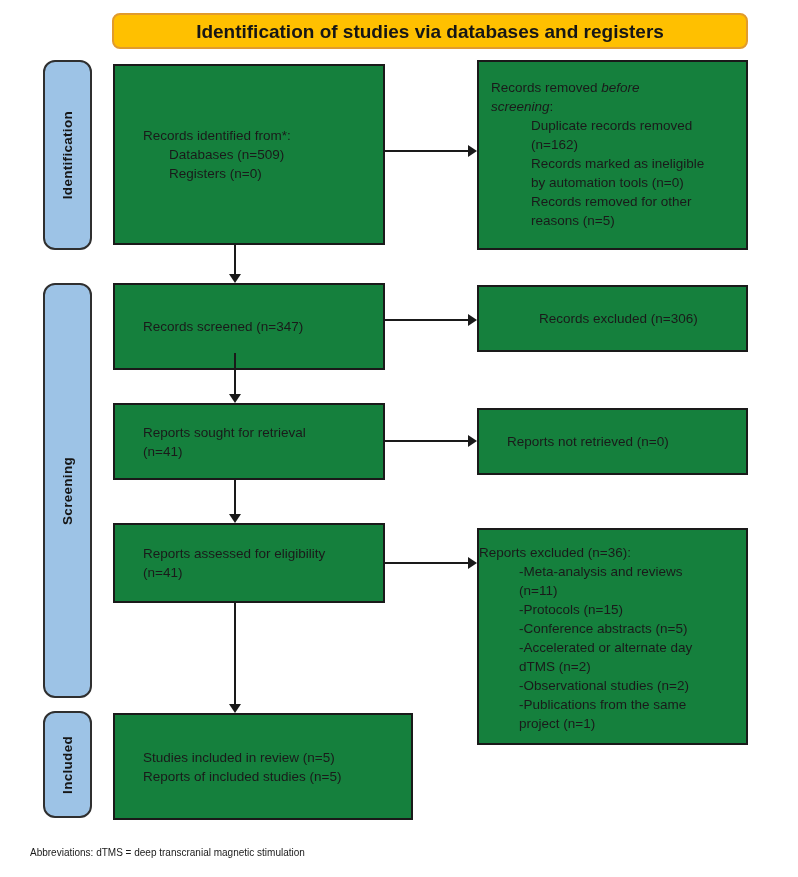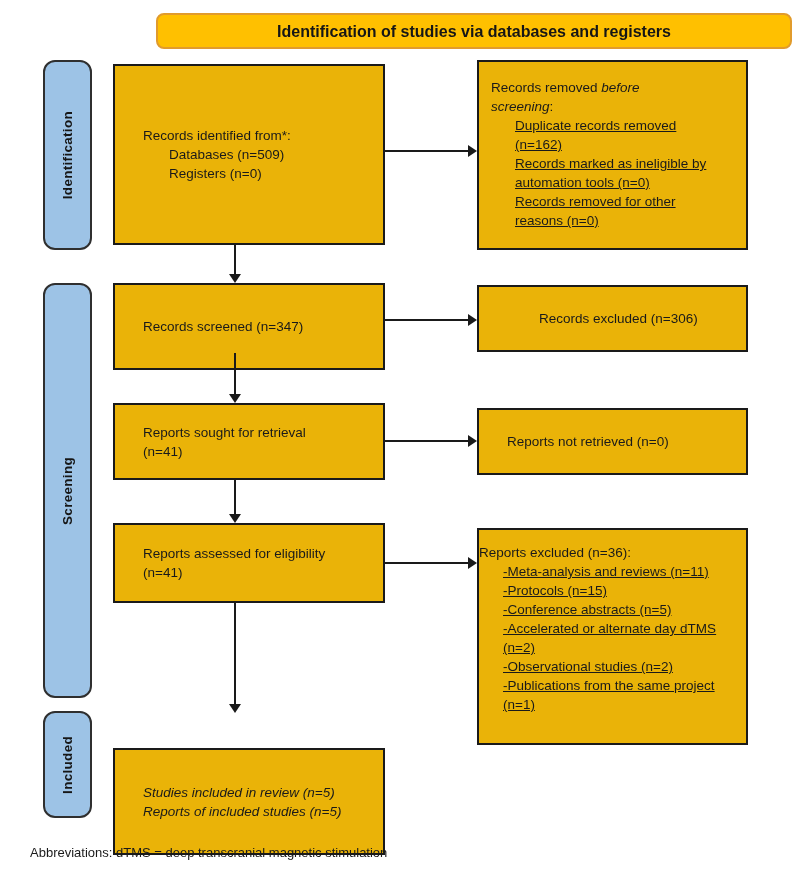--- a/index.html
+++ b/index.html
@@ -7,67 +7,67 @@
     position:relative; width:798px; height:877px; background:#ffffff;
     font-family:"Liberation Sans","DejaVu Sans",sans-serif;
     color:#1a1a1a; font-size:13.5px; line-height:19px;
   }
   .banner {
     position:absolute; left:112px; top:13px; width:636px; height:36px;
     background:var(--banner-bg,#FFC000);
     border:2px solid var(--banner-border,#E19B2C);
     border-radius:8px; box-sizing:border-box;
     display:flex; align-items:center; justify-content:center;
-    font-weight:bold; font-size:16px; color:#161616;margin-left:44px;
+    font-weight:bold; font-size:19px; color:#161616;
   }
   .stage {
     position:absolute; left:43px; width:49px;
     background:var(--stage-bg,#9DC3E6);
     border:2px solid var(--stage-border,#2F2F2F);
     border-radius:12px; box-sizing:border-box;
     display:flex; align-items:center; justify-content:center;
   }
   .stage span {
     writing-mode:vertical-rl; transform:rotate(180deg);
     font-weight:bold; font-size:13.5px; color:#161616; letter-spacing:0.3px;
     white-space:nowrap;
   }
   .box {
-    position:absolute; background:#eab308;
+    position:absolute; background:#15803d;
     border:2.5px solid var(--box-border,#1A1A1A);
     box-sizing:border-box;
   }
   .box.center { display:flex; flex-direction:column; justify-content:center; }
   .pad  { padding:6px 12px;margin-left:16px; }
   .indent { margin-left:26px; }
-  .indent-sm { margin-left:24px;text-decoration:underline; }
+  .indent-sm { margin-left:40px; }
   .it { font-style:italic; }
   
   .b-identified { left:113px; top:64px;  width:272px; height:181px; }
   .b-screened   { left:113px; top:283px; width:272px; height:87px;  }
   .b-sought     { left:113px; top:403px; width:272px; height:77px;  }
   .b-assessed   { left:113px; top:523px; width:272px; height:80px;  }
-  .b-included   { left:113px; top:748px; width:272px; height:107px;font-style:italic; }
+  .b-included   { left:113px; top:713px; width:300px; height:107px; }
   
   .b-removed        { left:477px; top:60px;  width:271px; height:190px; padding:16px 28px 10px 12px; }
   .b-rec-excluded   { left:477px; top:285px; width:271px; height:67px;padding-left:32px;  }
   .b-not-retrieved  { left:477px; top:408px; width:271px; height:67px;  }
   .b-rep-excluded   { left:477px; top:528px; width:271px; height:217px; padding:13px 28px 10px 0; }
   
   .varrow { position:absolute; width:12px; }
   .varrow .line { position:absolute; left:5px; top:0; bottom:8px; width:1.5px; background:#1a1a1a; }
   .varrow .head { position:absolute; bottom:0; left:0; width:0; height:0;
     border-left:6px solid transparent; border-right:6px solid transparent;
     border-top:9px solid #1a1a1a; }
   .harrow { position:absolute; height:12px; }
   .harrow .line { position:absolute; top:5px; left:0; right:8px; height:1.5px; background:#1a1a1a; }
   .harrow .head { position:absolute; right:0; top:0; width:0; height:0;
     border-top:6px solid transparent; border-bottom:6px solid transparent;
     border-left:9px solid #1a1a1a; }
-  .footer { position:absolute; left:30px; top:843px; font-size:13px; color:#1a1a1a; }
+  .footer { position:absolute; left:30px; top:843px; font-size:10px; color:#1a1a1a; }
 </style>
 </head>
 <body>
 
 <div id="canvas">
 
   <div class="banner">
     <span>Identification of studies via databases and registers</span>
   </div>
 
@@ -112,21 +112,21 @@
       <div>Studies included in review (n=5)</div>
       <div>Reports of included studies (n=5)</div>
     </div>
   </div>
 
   <div class="box b-removed">
     <div><span>Records removed </span><span class="it">before</span></div>
     <div><span class="it">screening</span><span>:</span></div>
     <div class="indent-sm">Duplicate records removed (n=162)</div>
     <div class="indent-sm">Records marked as ineligible by automation tools (n=0)</div>
-    <div class="indent-sm">Records removed for other reasons (n=0)</div>
+    <div class="indent-sm">Records removed for other reasons (n=5)</div>
   </div>
 
   <div class="box center b-rec-excluded">
     <div class="pad">Records excluded (n=306)</div>
   </div>
 
   <div class="box center b-not-retrieved">
     <div class="pad">Reports not retrieved (n=0)</div>
   </div>
 

